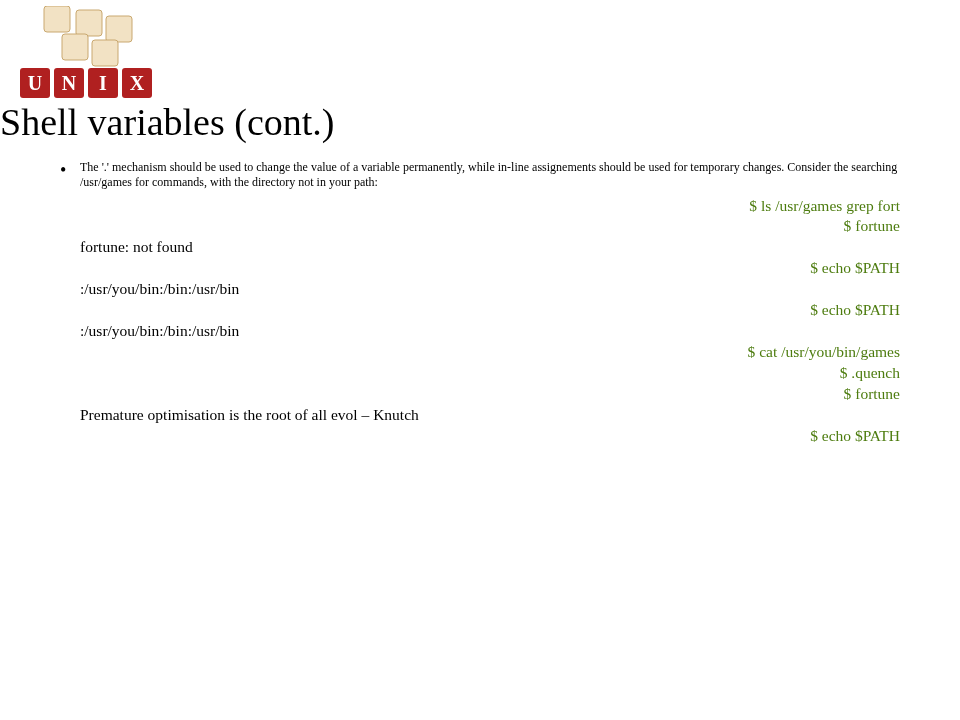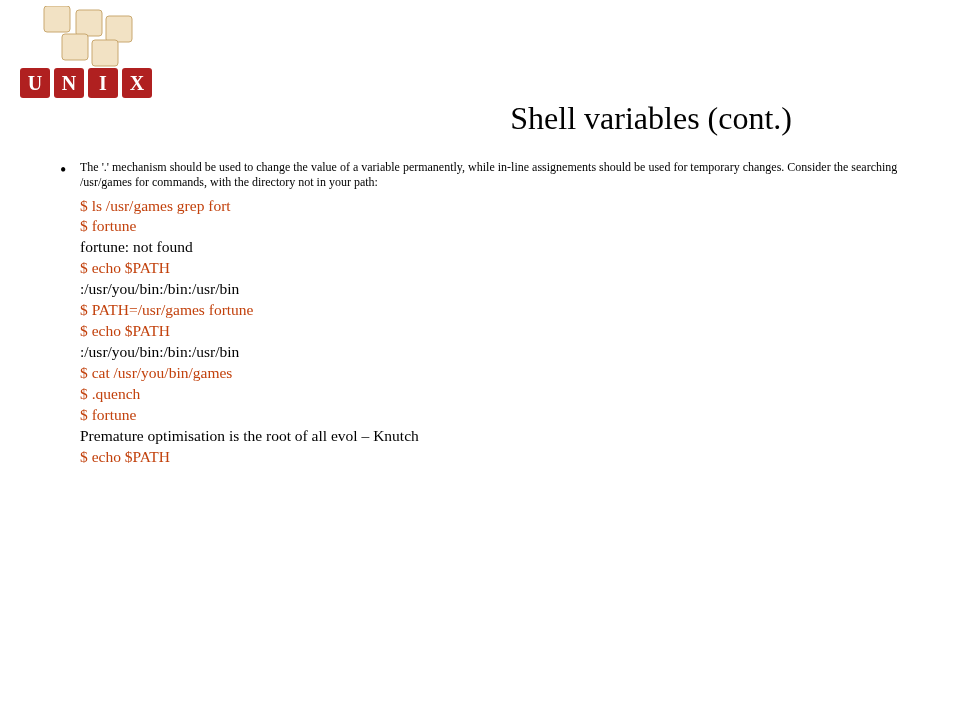--- a/index.html
+++ b/index.html
@@ -23,22 +23,22 @@
     top: 6px;
     left: 14px;
     width: 140px;
     height: 100px;
   }
   .title {
     position: absolute;
     top: 100px;
     left: 0;
     width: 792px;
-    text-align: right;
-    font-size: 32px;
+    text-align: left;
+    font-size: 38px;
     font-weight: 400;
   }
   .body {
     position: absolute;
     top: 160px;
     left: 60px;
     width: 840px;
   }
   .bullet-row {
     display: flex;
@@ -55,21 +55,21 @@
     line-height: 1.23;
     font-family: "Times New Roman", Times, serif;
   }
   .code {
     margin-top: 6px;
     margin-left: 20px;
     font-size: 15.5px;
     line-height: 1.35;
     font-family: "Times New Roman", Times, serif;
   }
-  .red  { color: #c2410c; }
+  .red  { color: #4d7c0f; text-align: right; }
   .blk  { color: #000000; }
 </style>
 </head>
 <body>
 
 <div class="slide">
 
   <div class="logo">
     <svg viewBox="0 0 140 100" width="140" height="100">
 
@@ -98,21 +98,20 @@
     <div class="bullet-row">
       <div class="bul">•</div>
       <div class="intro">The '.' mechanism should be used to change the value of a variable permanently, while in-line assignements should be used for temporary changes. Consider the searching /usr/games for commands, with the directory not in your path:</div>
     </div>
     <div class="code" id="code-block">
         <div class="red">$ ls /usr/games  grep fort</div>
         <div class="red">$ fortune</div>
         <div class="blk">fortune: not found</div>
         <div class="red">$ echo $PATH</div>
         <div class="blk">:/usr/you/bin:/bin:/usr/bin</div>
-        <div class="red">$ PATH=/usr/games fortune</div>
         <div class="red">$ echo $PATH</div>
         <div class="blk">:/usr/you/bin:/bin:/usr/bin</div>
         <div class="red">$ cat /usr/you/bin/games</div>
         <div class="red">$ .quench</div>
         <div class="red">$ fortune</div>
         <div class="blk">Premature optimisation is the root of all evol – Knutch</div>
         <div class="red">$ echo $PATH</div>
       </div>
   </div>
 

